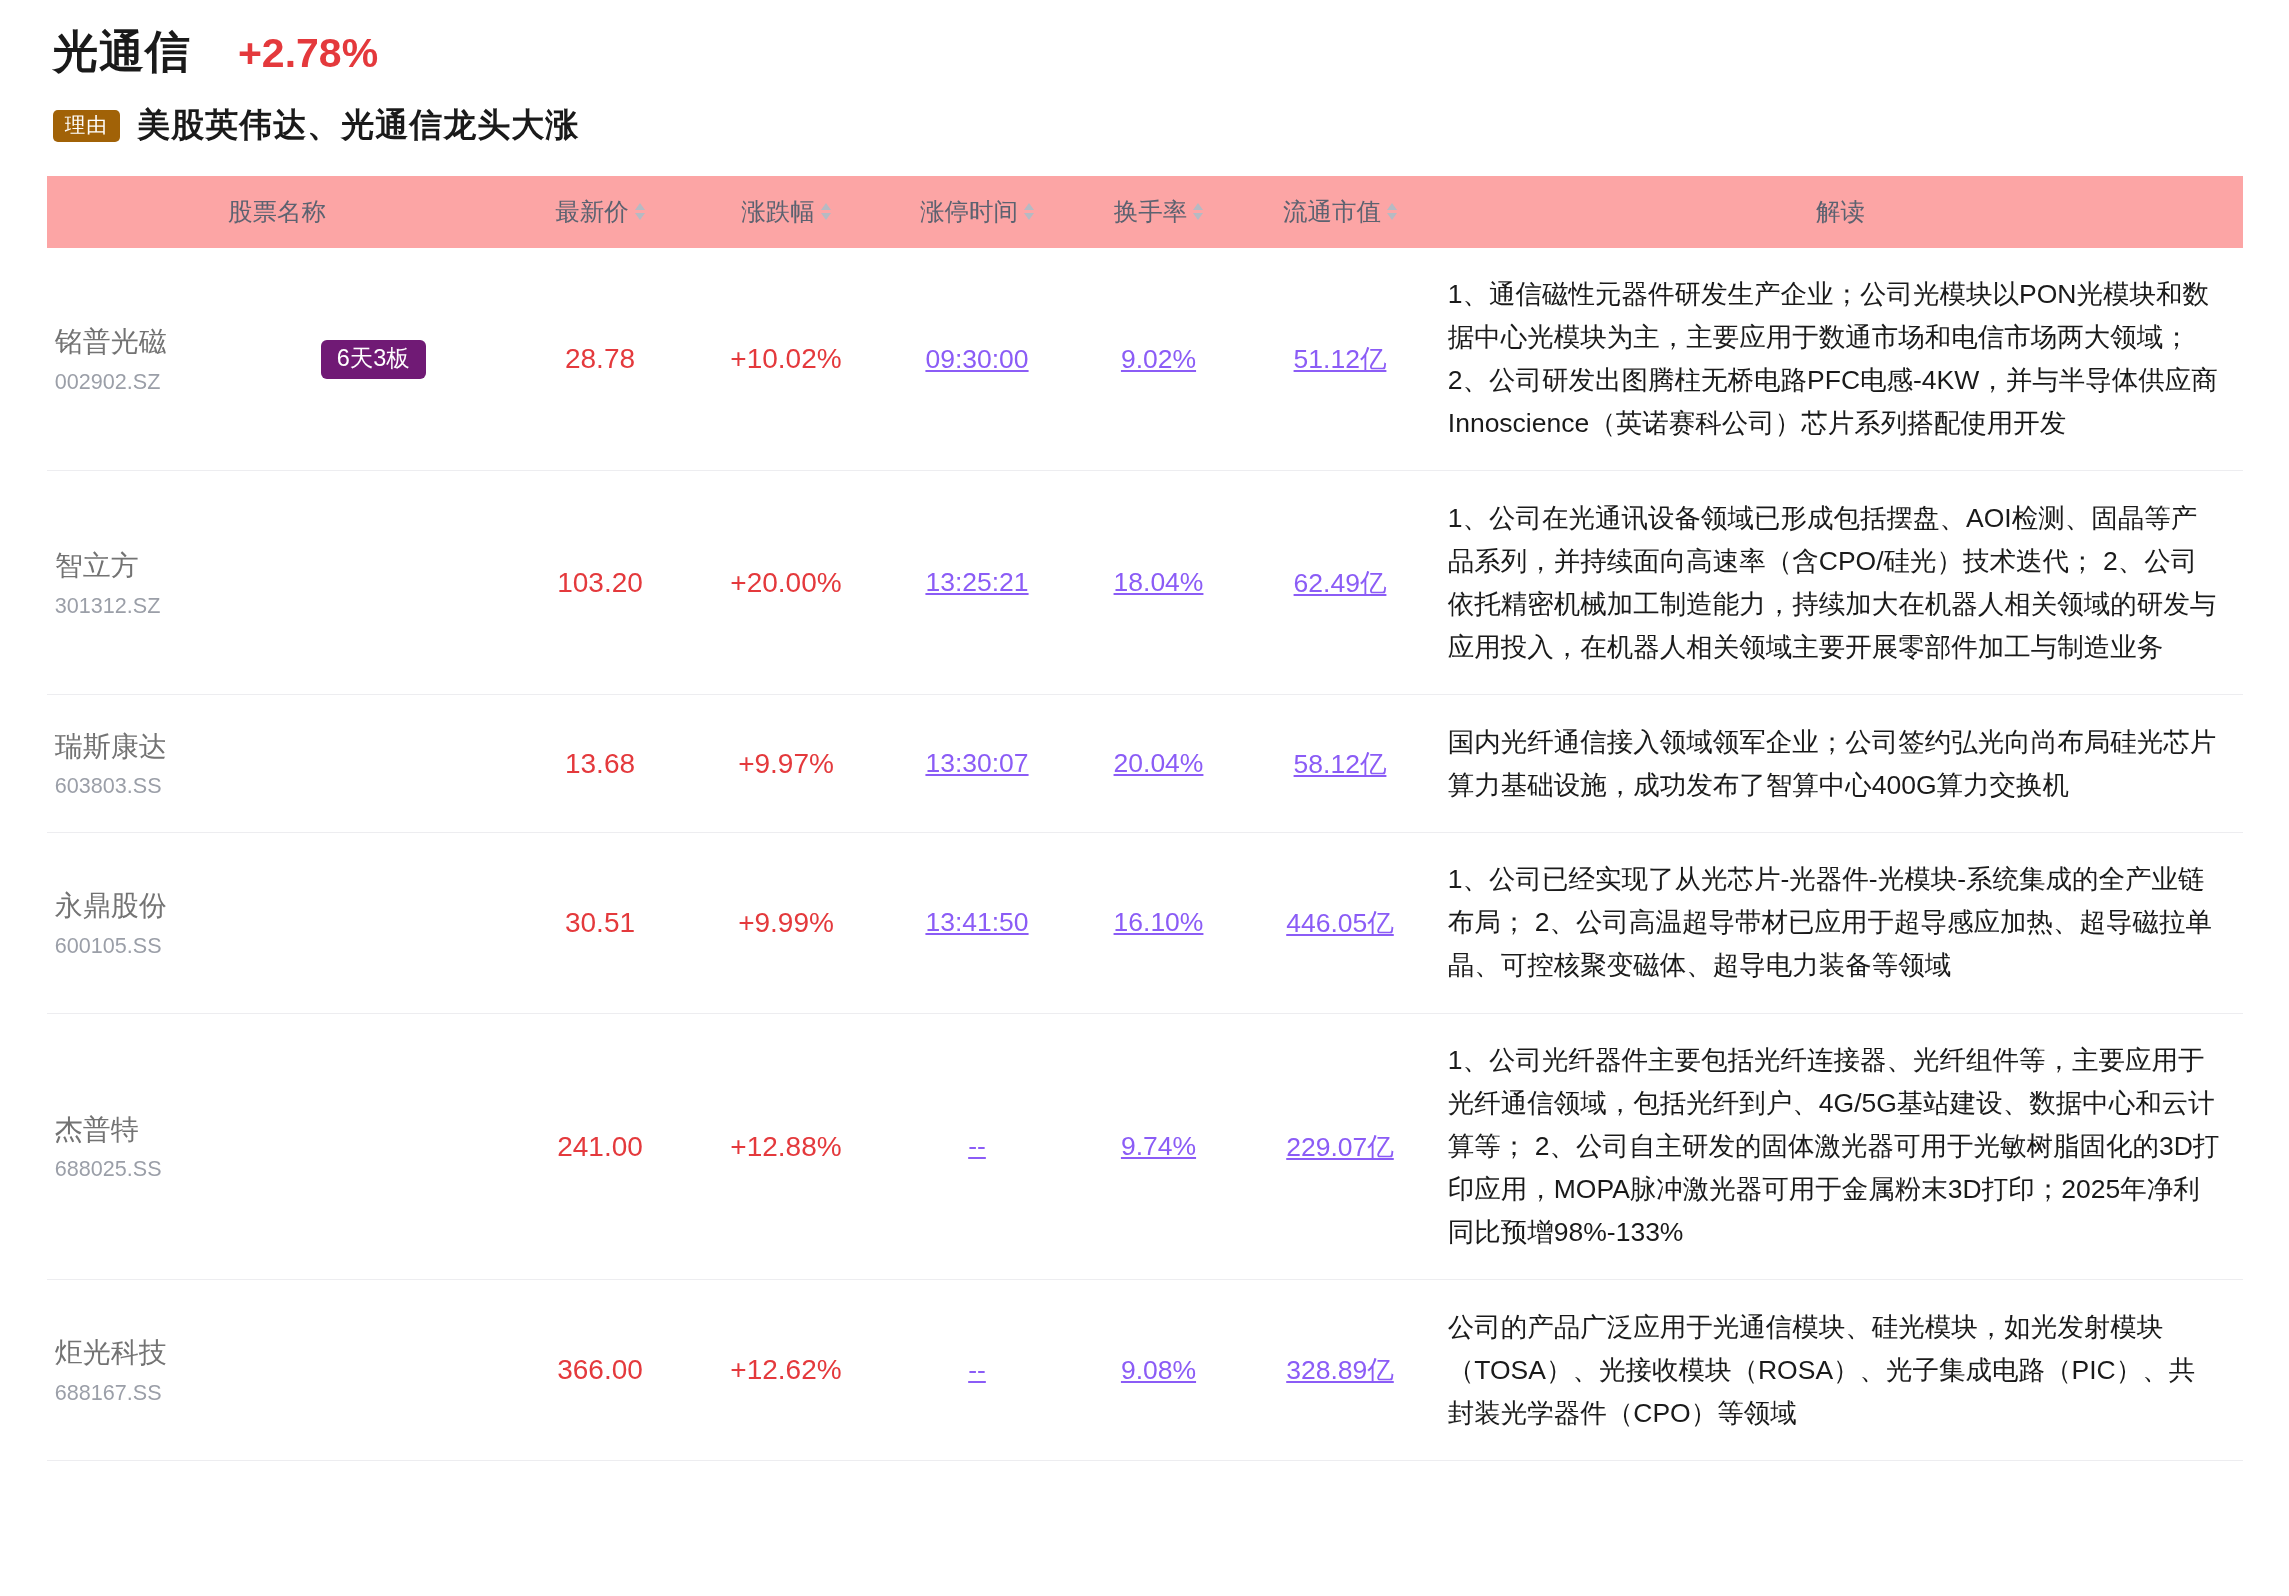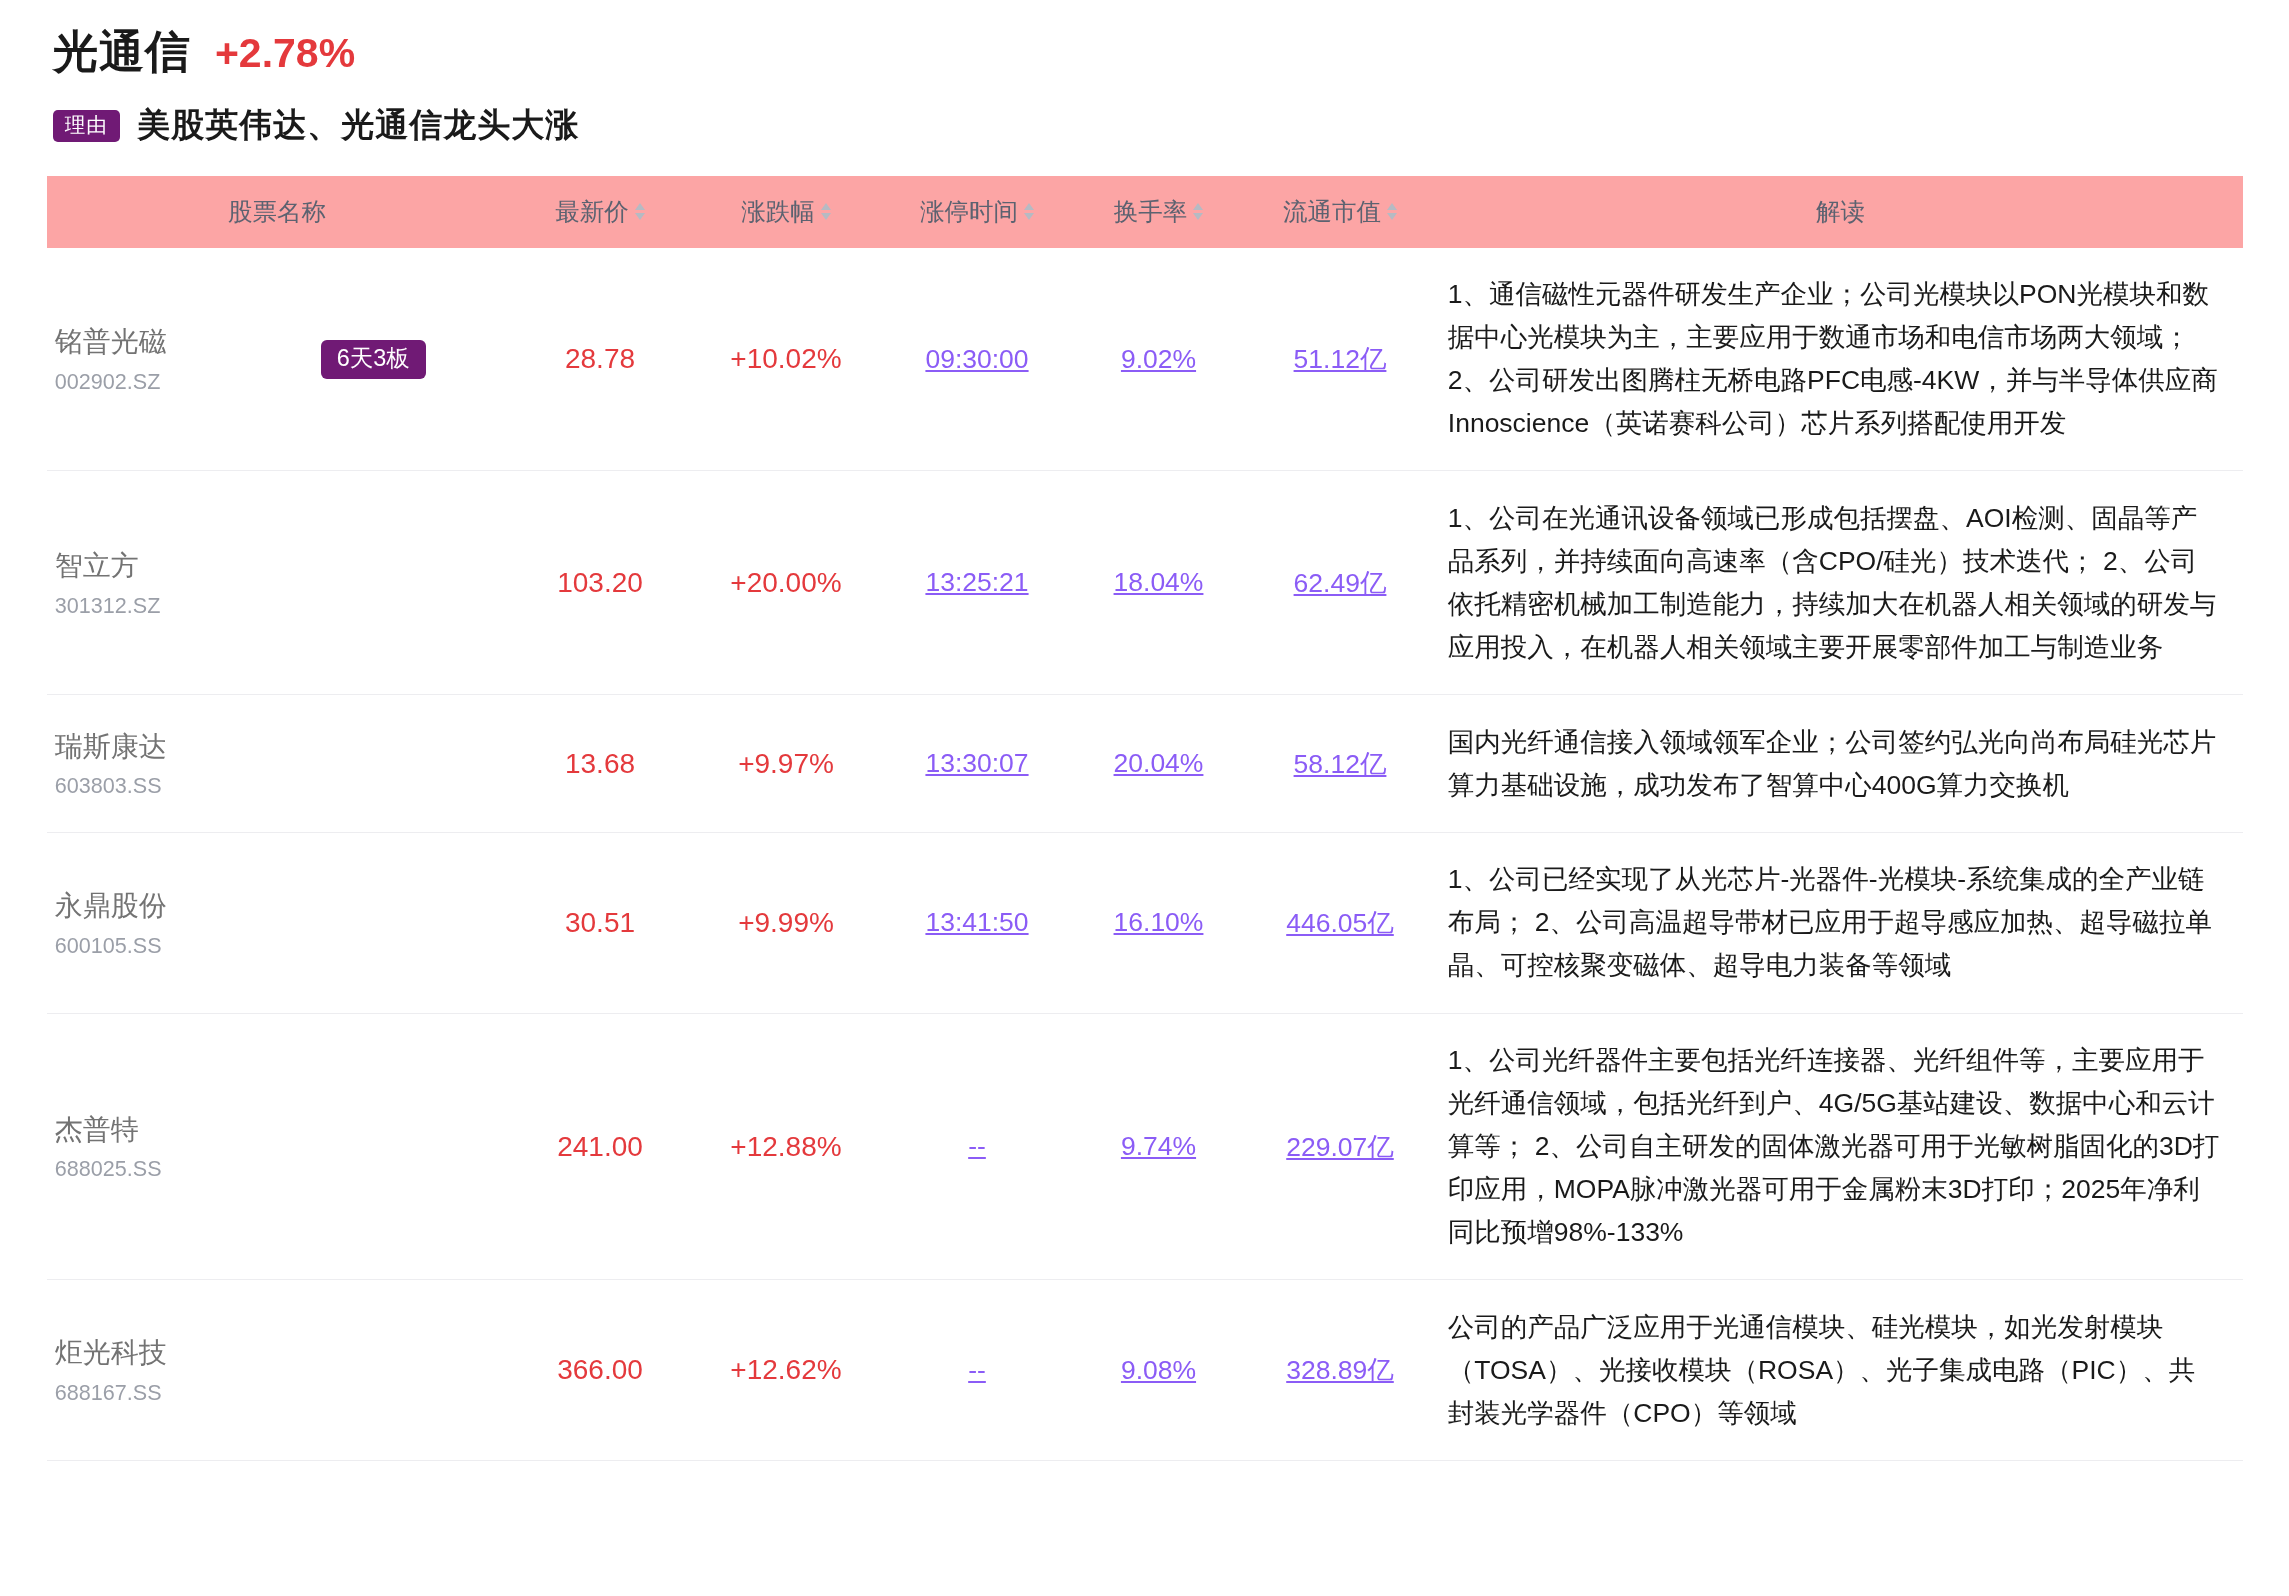--- a/index.html
+++ b/index.html
@@ -18,21 +18,21 @@
     width: 2290px;
     padding: 0 47px;
   }
   
   .header {
     padding: 21.6px 0 0 0;
   }
   .title-row {
     display: flex;
     align-items: baseline;
-    gap: 24px;
+    gap: 47px;
     padding-left: 5.9px;
   }
   .sector-name {
     font-size: 45px;
     font-weight: 700;
     color: #1a1a1a;
     letter-spacing: 1px;
   }
   .sector-change {
     font-size: 41px;
@@ -41,21 +41,21 @@
   }
   .reason-row {
     display: flex;
     align-items: center;
     gap: 17.6px;
     margin-top: 21.6px;
     padding-left: 5.9px;
   }
   .reason-tag {
     display: inline-block;
-    background: #701a75;
+    background: #a16207;
     color: #ffffff;
     font-size: 20.6px;
     padding: 5.9px 11.8px;
     border-radius: 4.9px;
     line-height: 1;
     letter-spacing: 1px;
   }
   .reason-text {
     font-size: 33px;
     font-weight: 700;

